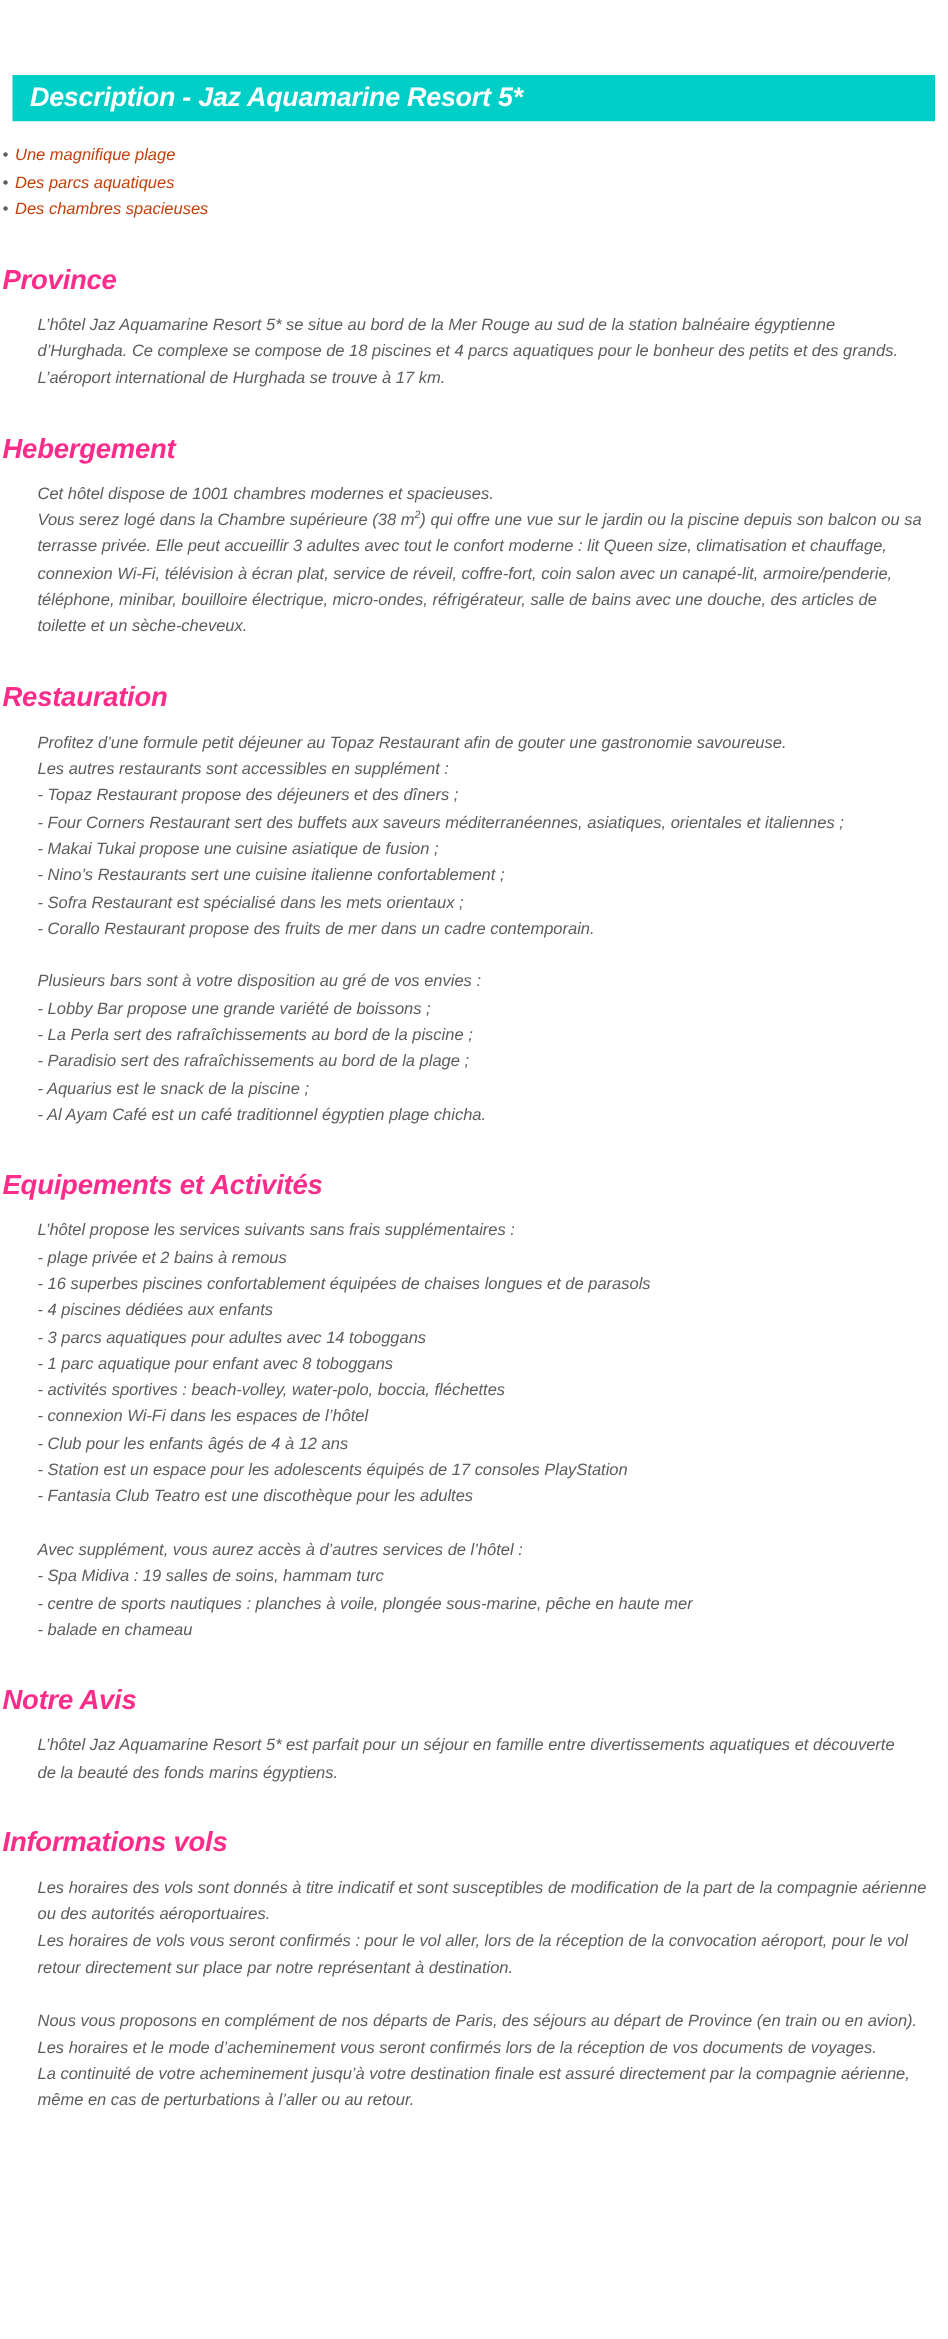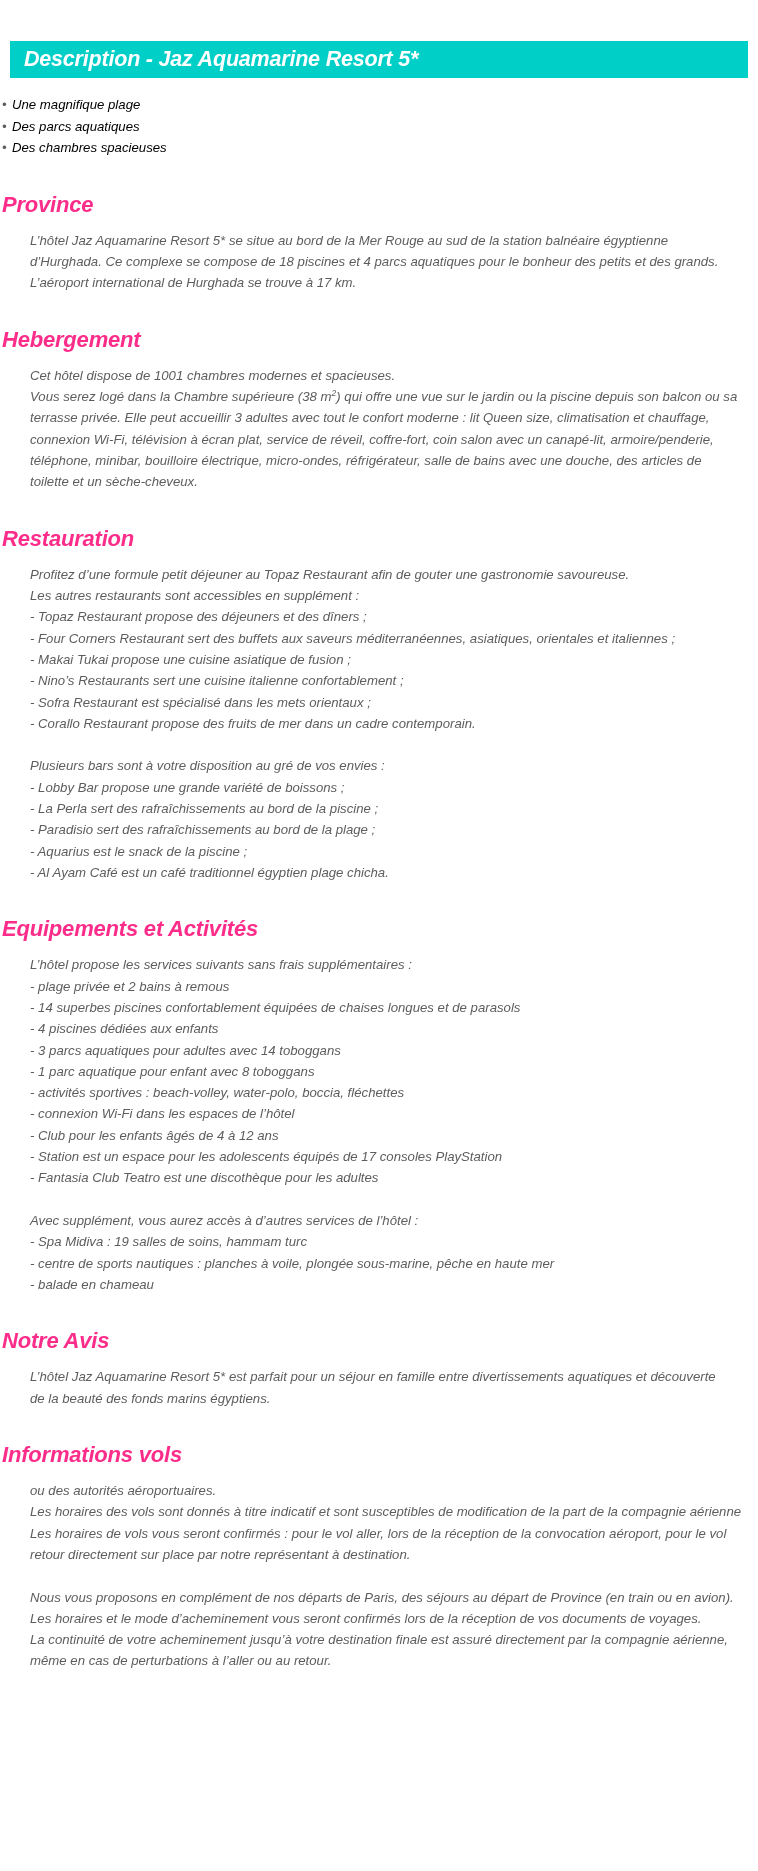--- a/index.html
+++ b/index.html
@@ -17,21 +17,21 @@
     width: 758px;
     min-height: 1871px;
     box-sizing: border-box;
     padding: 0 0 24px 0;
     background: #ffffff;
     position: relative;
   }
 
   
   .title-banner {
-    margin-top: 41px;
+    margin-top: 60px;
     margin-left: 10px;
     margin-right: 10px;
     background: #00cfc8;
     height: 37px;
     display: flex;
     align-items: center;
     padding-left: 14px;
     box-sizing: border-box;
   }
   .title-banner-text {
@@ -54,21 +54,21 @@
   .bullets {
     margin: 0;
     padding: 0;
     list-style: none;
     margin-top: 16px;
   }
   .bullets li {
     font-style: italic;
     font-size: 13.2px;
     line-height: 21.5px;
-    color: #000000;
+    color: #c2410c;
     white-space: nowrap;
   }
   .bullets li::before {
     content: "\2022";
     display: inline-block;
     width: 10px;
     color: #5d5d5d;
   }
 
   
@@ -164,21 +164,21 @@
         <div class="line">- Aquarius est le snack de la piscine ;</div>
         <div class="line">- Al Ayam Café est un café traditionnel égyptien plage chicha.</div>
       </div>
     </div>
 
     <div class="section">
       <h2 class="section-title">Equipements et Activités</h2>
       <div class="section-body">
         <div class="line">L’hôtel propose les services suivants sans frais supplémentaires :</div>
         <div class="line">- plage privée et 2 bains à remous</div>
-        <div class="line">- 14 superbes piscines confortablement équipées de chaises longues et de parasols</div>
+        <div class="line">- 16 superbes piscines confortablement équipées de chaises longues et de parasols</div>
         <div class="line">- 4 piscines dédiées aux enfants</div>
         <div class="line">- 3 parcs aquatiques pour adultes avec 14 toboggans</div>
         <div class="line">- 1 parc aquatique pour enfant avec 8 toboggans</div>
         <div class="line">- activités sportives : beach-volley, water-polo, boccia, fléchettes</div>
         <div class="line">- connexion Wi-Fi dans les espaces de l’hôtel</div>
         <div class="line">- Club pour les enfants âgés de 4 à 12 ans</div>
         <div class="line">- Station est un espace pour les adolescents équipés de 17 consoles PlayStation</div>
         <div class="line">- Fantasia Club Teatro est une discothèque pour les adultes</div>
         <div class="spacer"></div>
         <div class="line">Avec supplément, vous aurez accès à d’autres services de l’hôtel :</div>
@@ -192,22 +192,22 @@
       <h2 class="section-title">Notre Avis</h2>
       <div class="section-body">
         <div class="line">L’hôtel Jaz Aquamarine Resort 5* est parfait pour un séjour en famille entre divertissements aquatiques et découverte</div>
         <div class="line">de la beauté des fonds marins égyptiens.</div>
       </div>
     </div>
 
     <div class="section">
       <h2 class="section-title">Informations vols</h2>
       <div class="section-body">
+        <div class="line">Les horaires des vols sont donnés à titre indicatif et sont susceptibles de modification de la part de la compagnie aérienne</div>
         <div class="line">ou des autorités aéroportuaires.</div>
-        <div class="line">Les horaires des vols sont donnés à titre indicatif et sont susceptibles de modification de la part de la compagnie aérienne</div>
         <div class="line">Les horaires de vols vous seront confirmés : pour le vol aller, lors de la réception de la convocation aéroport, pour le vol</div>
         <div class="line">retour directement sur place par notre représentant à destination.</div>
         <div class="spacer"></div>
         <div class="line">Nous vous proposons en complément de nos départs de Paris, des séjours au départ de Province (en train ou en avion).</div>
         <div class="line">Les horaires et le mode d’acheminement vous seront confirmés lors de la réception de vos documents de voyages.</div>
         <div class="line">La continuité de votre acheminement jusqu’à votre destination finale est assuré directement par la compagnie aérienne,</div>
         <div class="line">même en cas de perturbations à l’aller ou au retour.</div>
       </div>
     </div>
 

